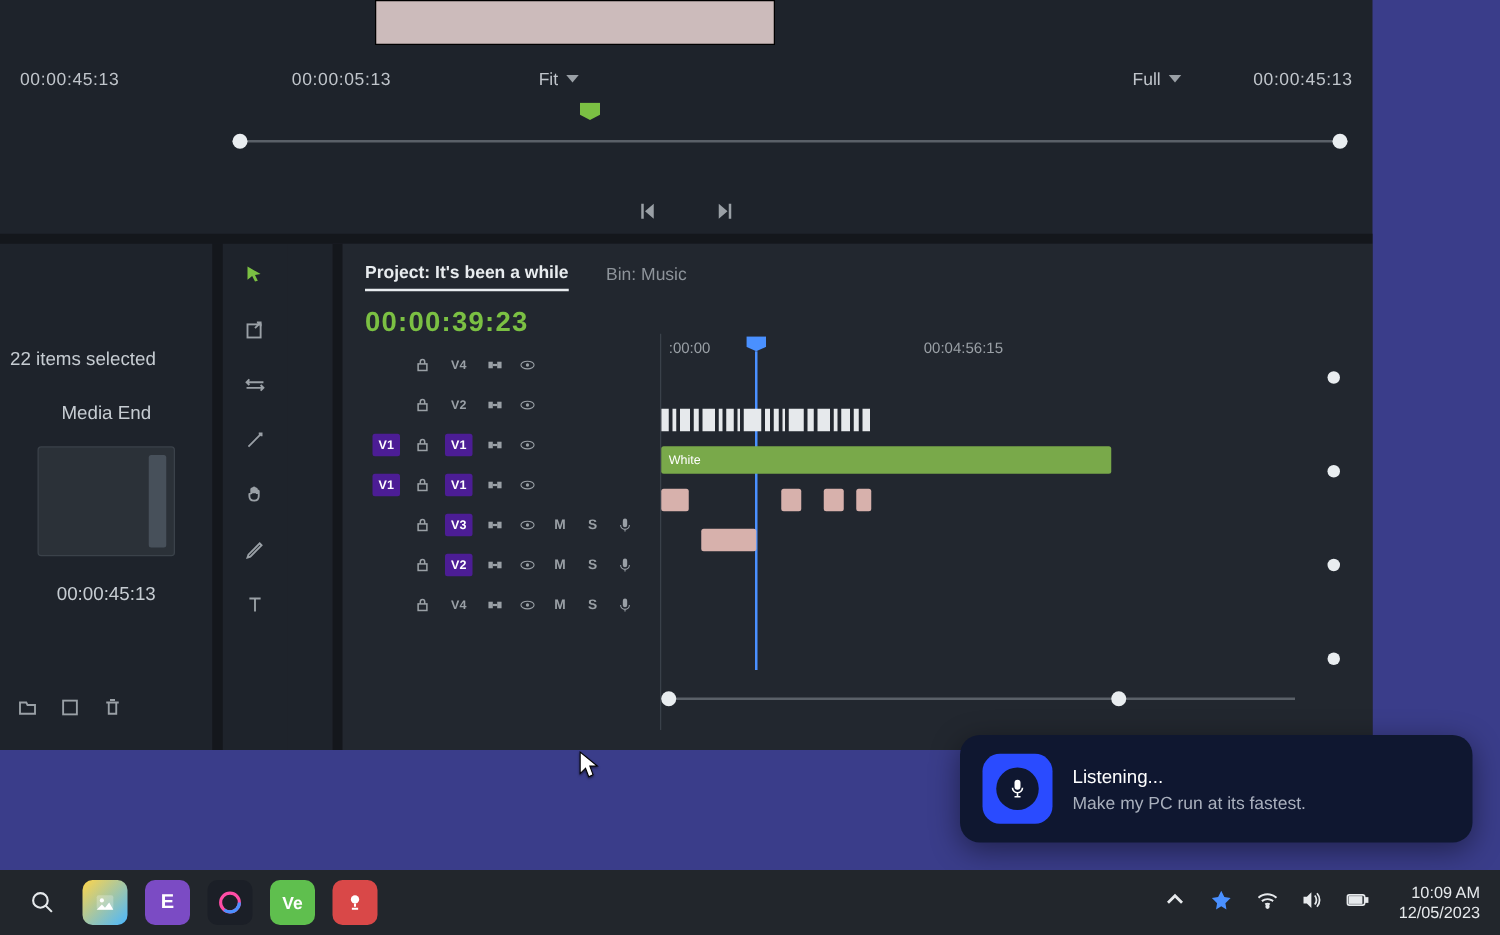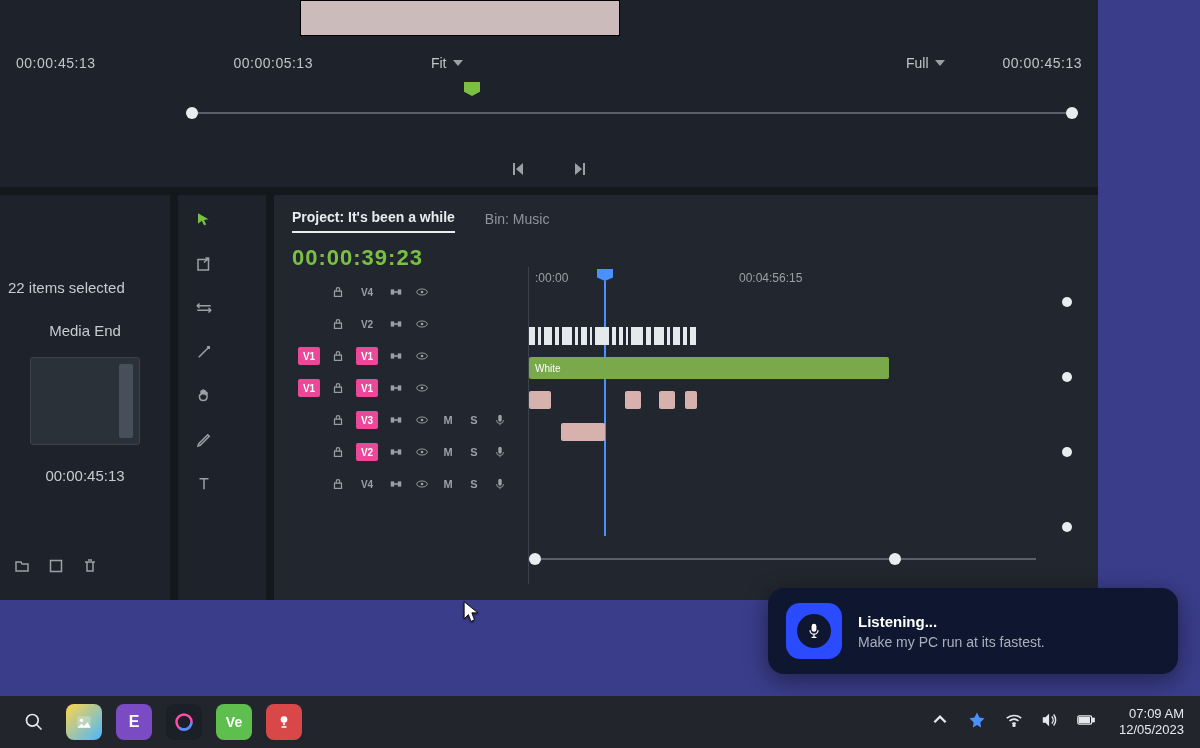--- a/index.html
+++ b/index.html
@@ -62,21 +62,21 @@
   .tl-head { display:flex; align-items:flex-end; gap:30px; font-size:14px;}
   .tl-title { color:#e8ecef; font-weight:600; border-bottom:2px solid #e8ecef; padding-bottom:6px;}
   .tl-bin { color:#8e949b; padding-bottom:6px;}
   .tl-time { margin-top:12px; font-size:22px; color:#7bc043; font-weight:600; letter-spacing:1px; font-variant-numeric:tabular-nums;}
 
   .tl-body { position:absolute; left:18px; right:18px; top:72px; bottom:16px; display:flex;}
 
   .track-headers { width:236px; display:flex; flex-direction:column; gap:6px; padding-top:12px;}
   .track-row { display:flex; align-items:center; gap:10px; height:26px; font-size:11px; color:#9aa0a6; padding-left:6px;}
   .tag { width:22px; height:18px; display:flex;align-items:center;justify-content:center;border-radius:2px;font-size:10px;font-weight:600;}
-  .tag.green { background:#ec4899; color:#fff;}
+  .tag.green { background:#4c1d95; color:#fff;}
   .mini { width:16px; height:14px; display:flex;align-items:center;justify-content:center;}
   .mini svg { width:14px; height:14px; }
   .mini .ltr { font-size:11px; color:#9aa0a6; font-weight:600;}
 
   .track-area { flex:1; position:relative; border-left:1px solid #3a414a;}
   .ruler { position:absolute; left:0; right:44px; top:0; height:24px; color:#9aa0a6; font-size:12px;}
   .ruler span { position:absolute; top:4px;}
   .playhead { position:absolute; top:0; bottom:48px; left:76px; width:0;}
   .playhead .head { position:absolute; top:2px; left:-8px; width:16px; height:12px; background:#4a90ff; clip-path: polygon(0 0,100% 0,100% 70%,50% 100%,0 70%);}
   .playhead .line { position:absolute; top:14px; bottom:0; left:-1px; width:2px; background:#4a90ff;}
@@ -101,21 +101,21 @@
 
   
   .assistant {
     position:absolute; right:22px; top:588px; width:410px; height:86px;
     background:#0f1730; border-radius:16px; display:flex; align-items:center; gap:16px; padding:14px 18px;
     box-shadow:0 6px 24px rgba(0,0,0,.45);
   }
   .assistant .logo-wrap { width:56px;height:56px; border-radius:14px; background:#2a4bff; display:flex;align-items:center;justify-content:center;}
   .assistant .logo-inner { width:34px;height:34px;border-radius:50%;background:#0f1730;display:flex;align-items:center;justify-content:center;}
   .assistant .mic { width:16px;height:16px; }
-  .assistant .txt .t1 { color:#fff; font-weight:700; font-size:15px; margin-bottom:4px;}
+  .assistant .txt .t1 { color:#fff; font-weight:400; font-size:15px; margin-bottom:4px;}
   .assistant .txt .t2 { color:#a9b0bd; font-size:14px;}
 
   
   .taskbar { position:absolute; left:0; right:0; bottom:0; height:52px; background:#22262c; display:flex; align-items:center; padding:0 16px; gap:14px; color:#e6e9ec;}
   .tb-icon { width:36px;height:36px;border-radius:8px;display:flex;align-items:center;justify-content:center;}
   .tb-icon svg { width:20px;height:20px;}
   .tb-photos { background:linear-gradient(135deg,#ffd54a,#4ab7ff);}
   .tb-mail { background:#7b4bc4;}
   .tb-browser { background:#1b1f27;}
   .tb-ve { background:#5fbf4e; font-weight:700; font-size:14px; color:#fff;}
@@ -585,17 +585,17 @@
     <span><svg viewBox="0 0 20 16" fill="#e6e9ec">
           <path d="M2 5h3l4-4v14l-4-4H2z"></path>
           <path d="M12 4a6 6 0 010 8M14 2a9 9 0 010 12" fill="none" stroke="#e6e9ec" stroke-width="1.6"></path>
         </svg></span>
     <span><svg viewBox="0 0 22 12" fill="none" stroke="#e6e9ec" stroke-width="1.6">
           <rect x="1" y="1" width="17" height="10" rx="2"></rect>
           <rect x="19" y="4" width="2" height="4" fill="#e6e9ec"></rect>
           <rect x="3" y="3" width="12" height="6" fill="#e6e9ec"></rect>
         </svg></span>
     <div class="clock">
-      <div>07:09 AM</div>
+      <div>10:09 AM</div>
       <div>12/05/2023</div>
     </div>
   </div>
 </div>
 
 </body></html>

